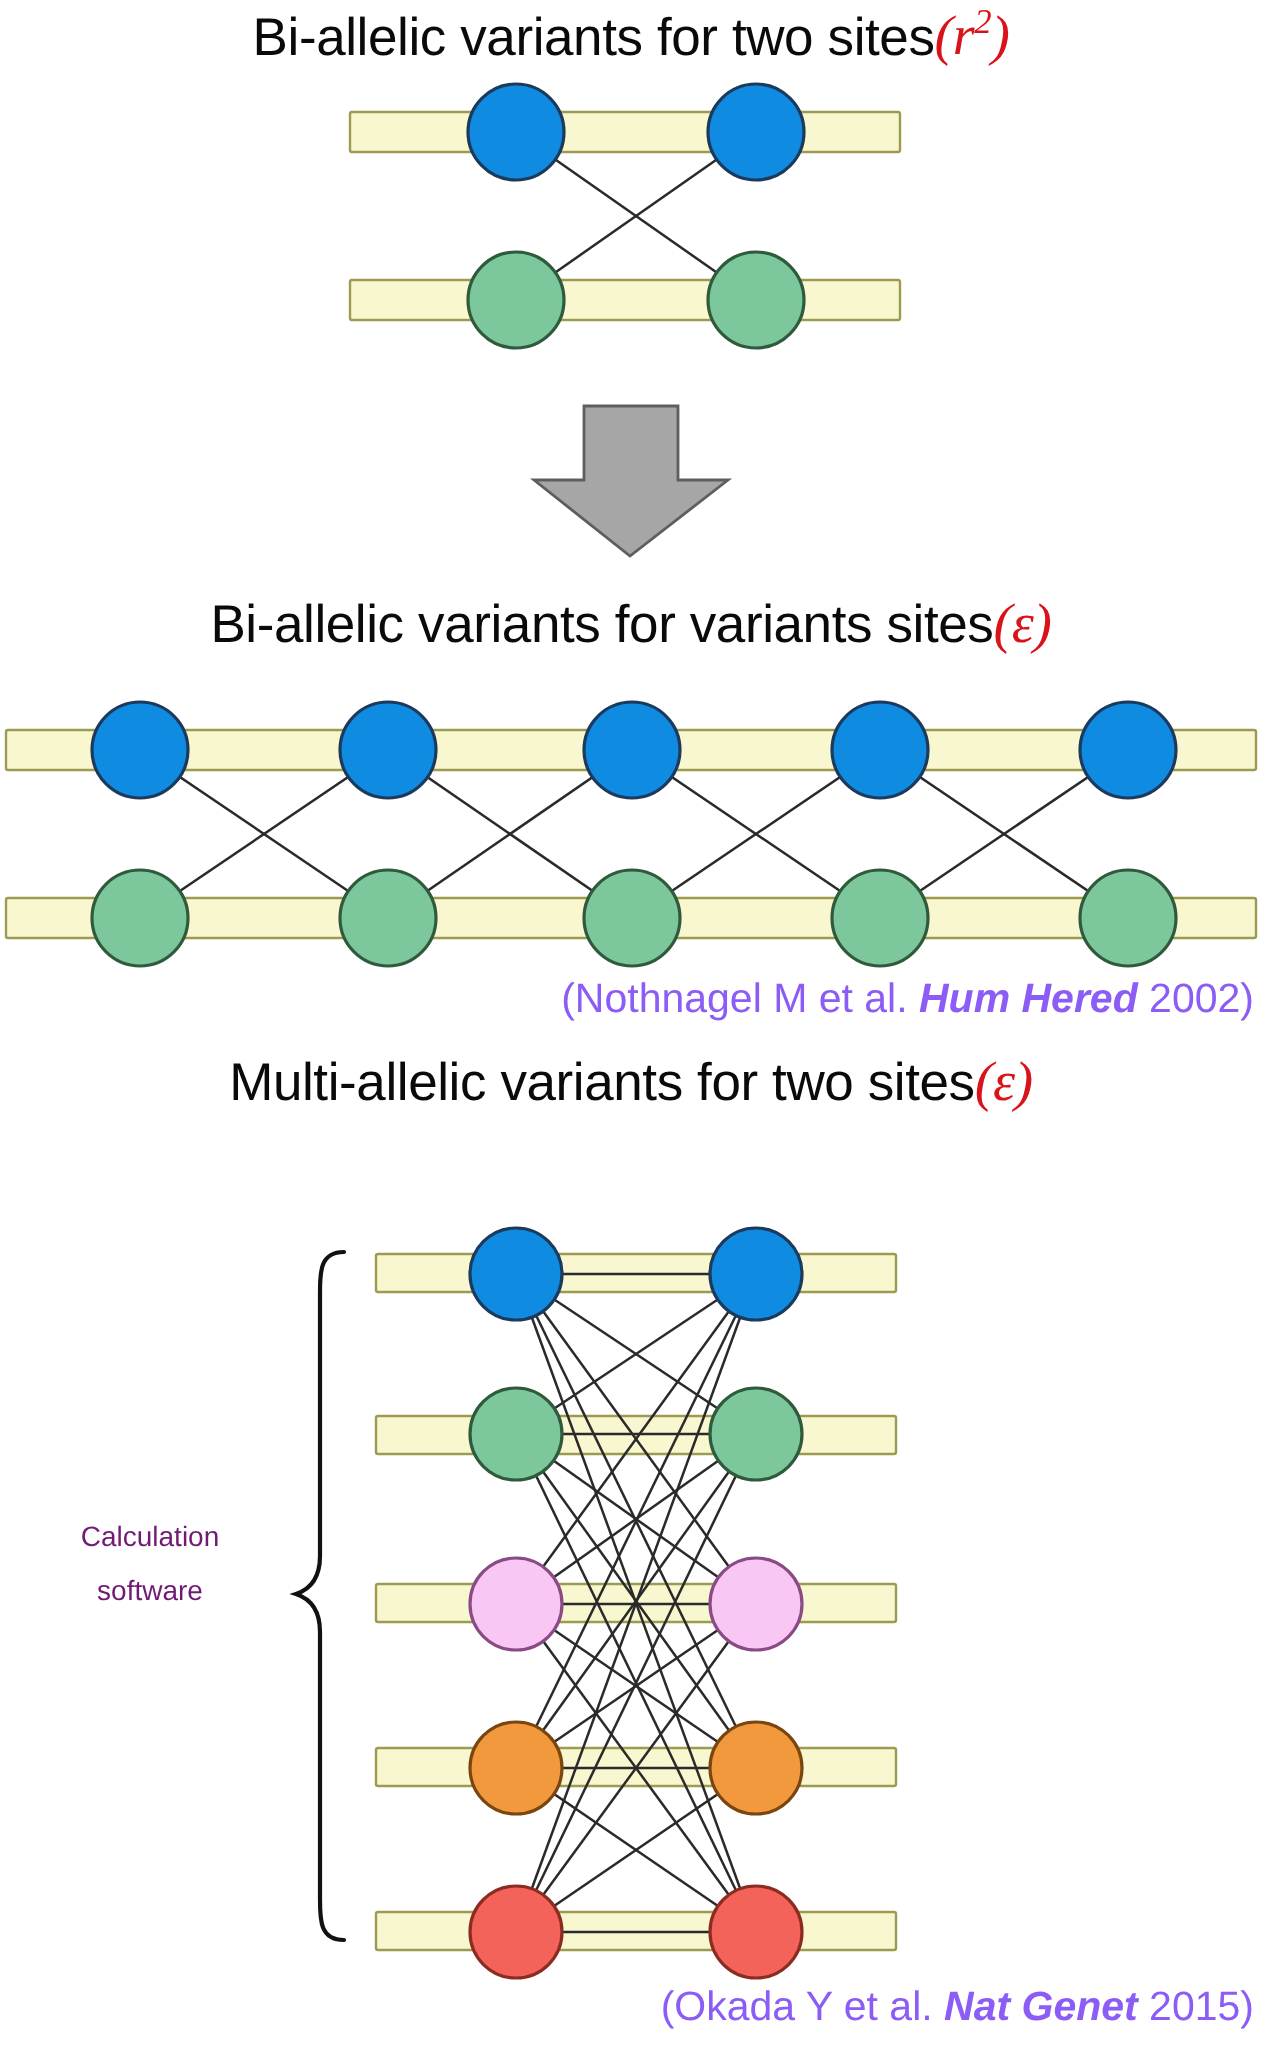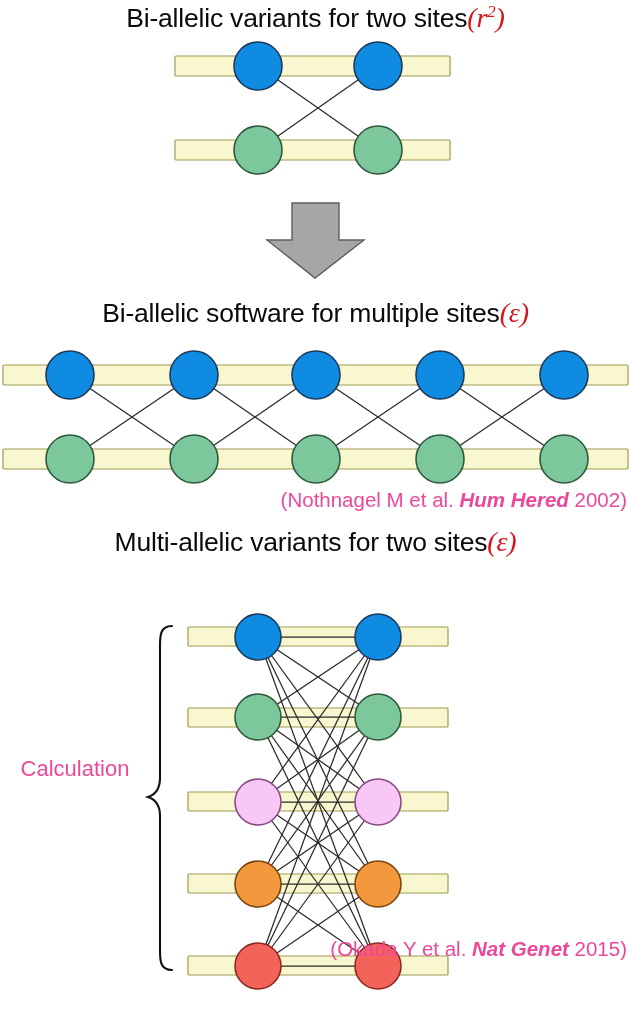--- a/index.html
+++ b/index.html
@@ -36,36 +36,36 @@
   .title .paren{color:#d9131a;}
 
   #title-1{top:2px;}
   #title-2{top:297px;}
   #title-3{top:526px;}
 
   .citation{
     position:absolute;
     font-size:20.5px;
     white-space:nowrap;
-    color:#ec4899;
+    color:#8b5cf6;
     text-align:left;
   }
   .citation .journal{font-weight:bold;font-style:italic;}
   #cite-1{right:4px;top:488px;}
-  #cite-2{right:4px;top:937px;}
+  #cite-2{right:4px;top:992px;}
 
   .brace-label{
     position:absolute;
     left:0px;
     top:755px;
     width:150px;
     text-align:center;
-    font-size:22px;
+    font-size:14px;
     line-height:27px;
-    color:#ec4899;
+    color:#701a75;
   }
 
   svg{position:absolute;left:0;top:0;overflow:visible;}
   .bar{fill:#f9f7cf;stroke:#9d9b52;stroke-width:1.2;}
   .edge{stroke:#2a2a2a;stroke-width:1.25;fill:none;}
   .node{stroke-width:1.6;}
   .n-blue{fill:#0f8ce2;stroke:#1b3a5c;}
   .n-green{fill:#7cc79c;stroke:#2f5a3c;}
   .n-pink{fill:#f8c7f4;stroke:#8a4a86;}
   .n-orange{fill:#f3993d;stroke:#7b4510;}
@@ -94,21 +94,21 @@
     <circle class="node n-blue" cx="378" cy="66" r="24"></circle>
     <circle class="node n-green" cx="258" cy="150" r="24"></circle>
     <circle class="node n-green" cx="378" cy="150" r="24"></circle>
   </svg>
 
   <svg width="631" height="1027">
     <polygon class="arrow" points="292,203 339,203 339,240 364,240 315,278 267,240 292,240"></polygon>
   </svg>
 
   <div class="title" id="title-2">
-    <span>Bi-allelic software for multiple sites</span><span class="sym"><span class="paren">(</span><span>ε</span><span class="paren">)</span></span>
+    <span>Bi-allelic variants for variants sites</span><span class="sym"><span class="paren">(</span><span>ε</span><span class="paren">)</span></span>
   </div>
 
   <svg width="631" height="1027">
     <rect class="bar" x="3" y="365" width="625" height="20" rx="1"></rect>
     <rect class="bar" x="3" y="449" width="625" height="20" rx="1"></rect>
 
     <line class="edge" x1="70" y1="375" x2="194" y2="459"></line>
     <line class="edge" x1="194" y1="375" x2="70" y2="459"></line>
     <line class="edge" x1="194" y1="375" x2="316" y2="459"></line>
     <line class="edge" x1="316" y1="375" x2="194" y2="459"></line>
@@ -193,19 +193,20 @@
          C160,626 160,636 160,646
          L160,778
          C160,790 154,795 148,797
          C154,799 160,804 160,816
          L160,950
          C160,960 160,970 172,970"></path>
   </svg>
 
   <div class="brace-label">
     <div>Calculation</div>
+    <div>software</div>
   </div>
 
   <div class="citation" id="cite-2">
     <span>(Okada Y et al. </span><span class="journal">Nat Genet</span><span> 2015)</span>
   </div>
 
 </div>
 
 </body></html>

